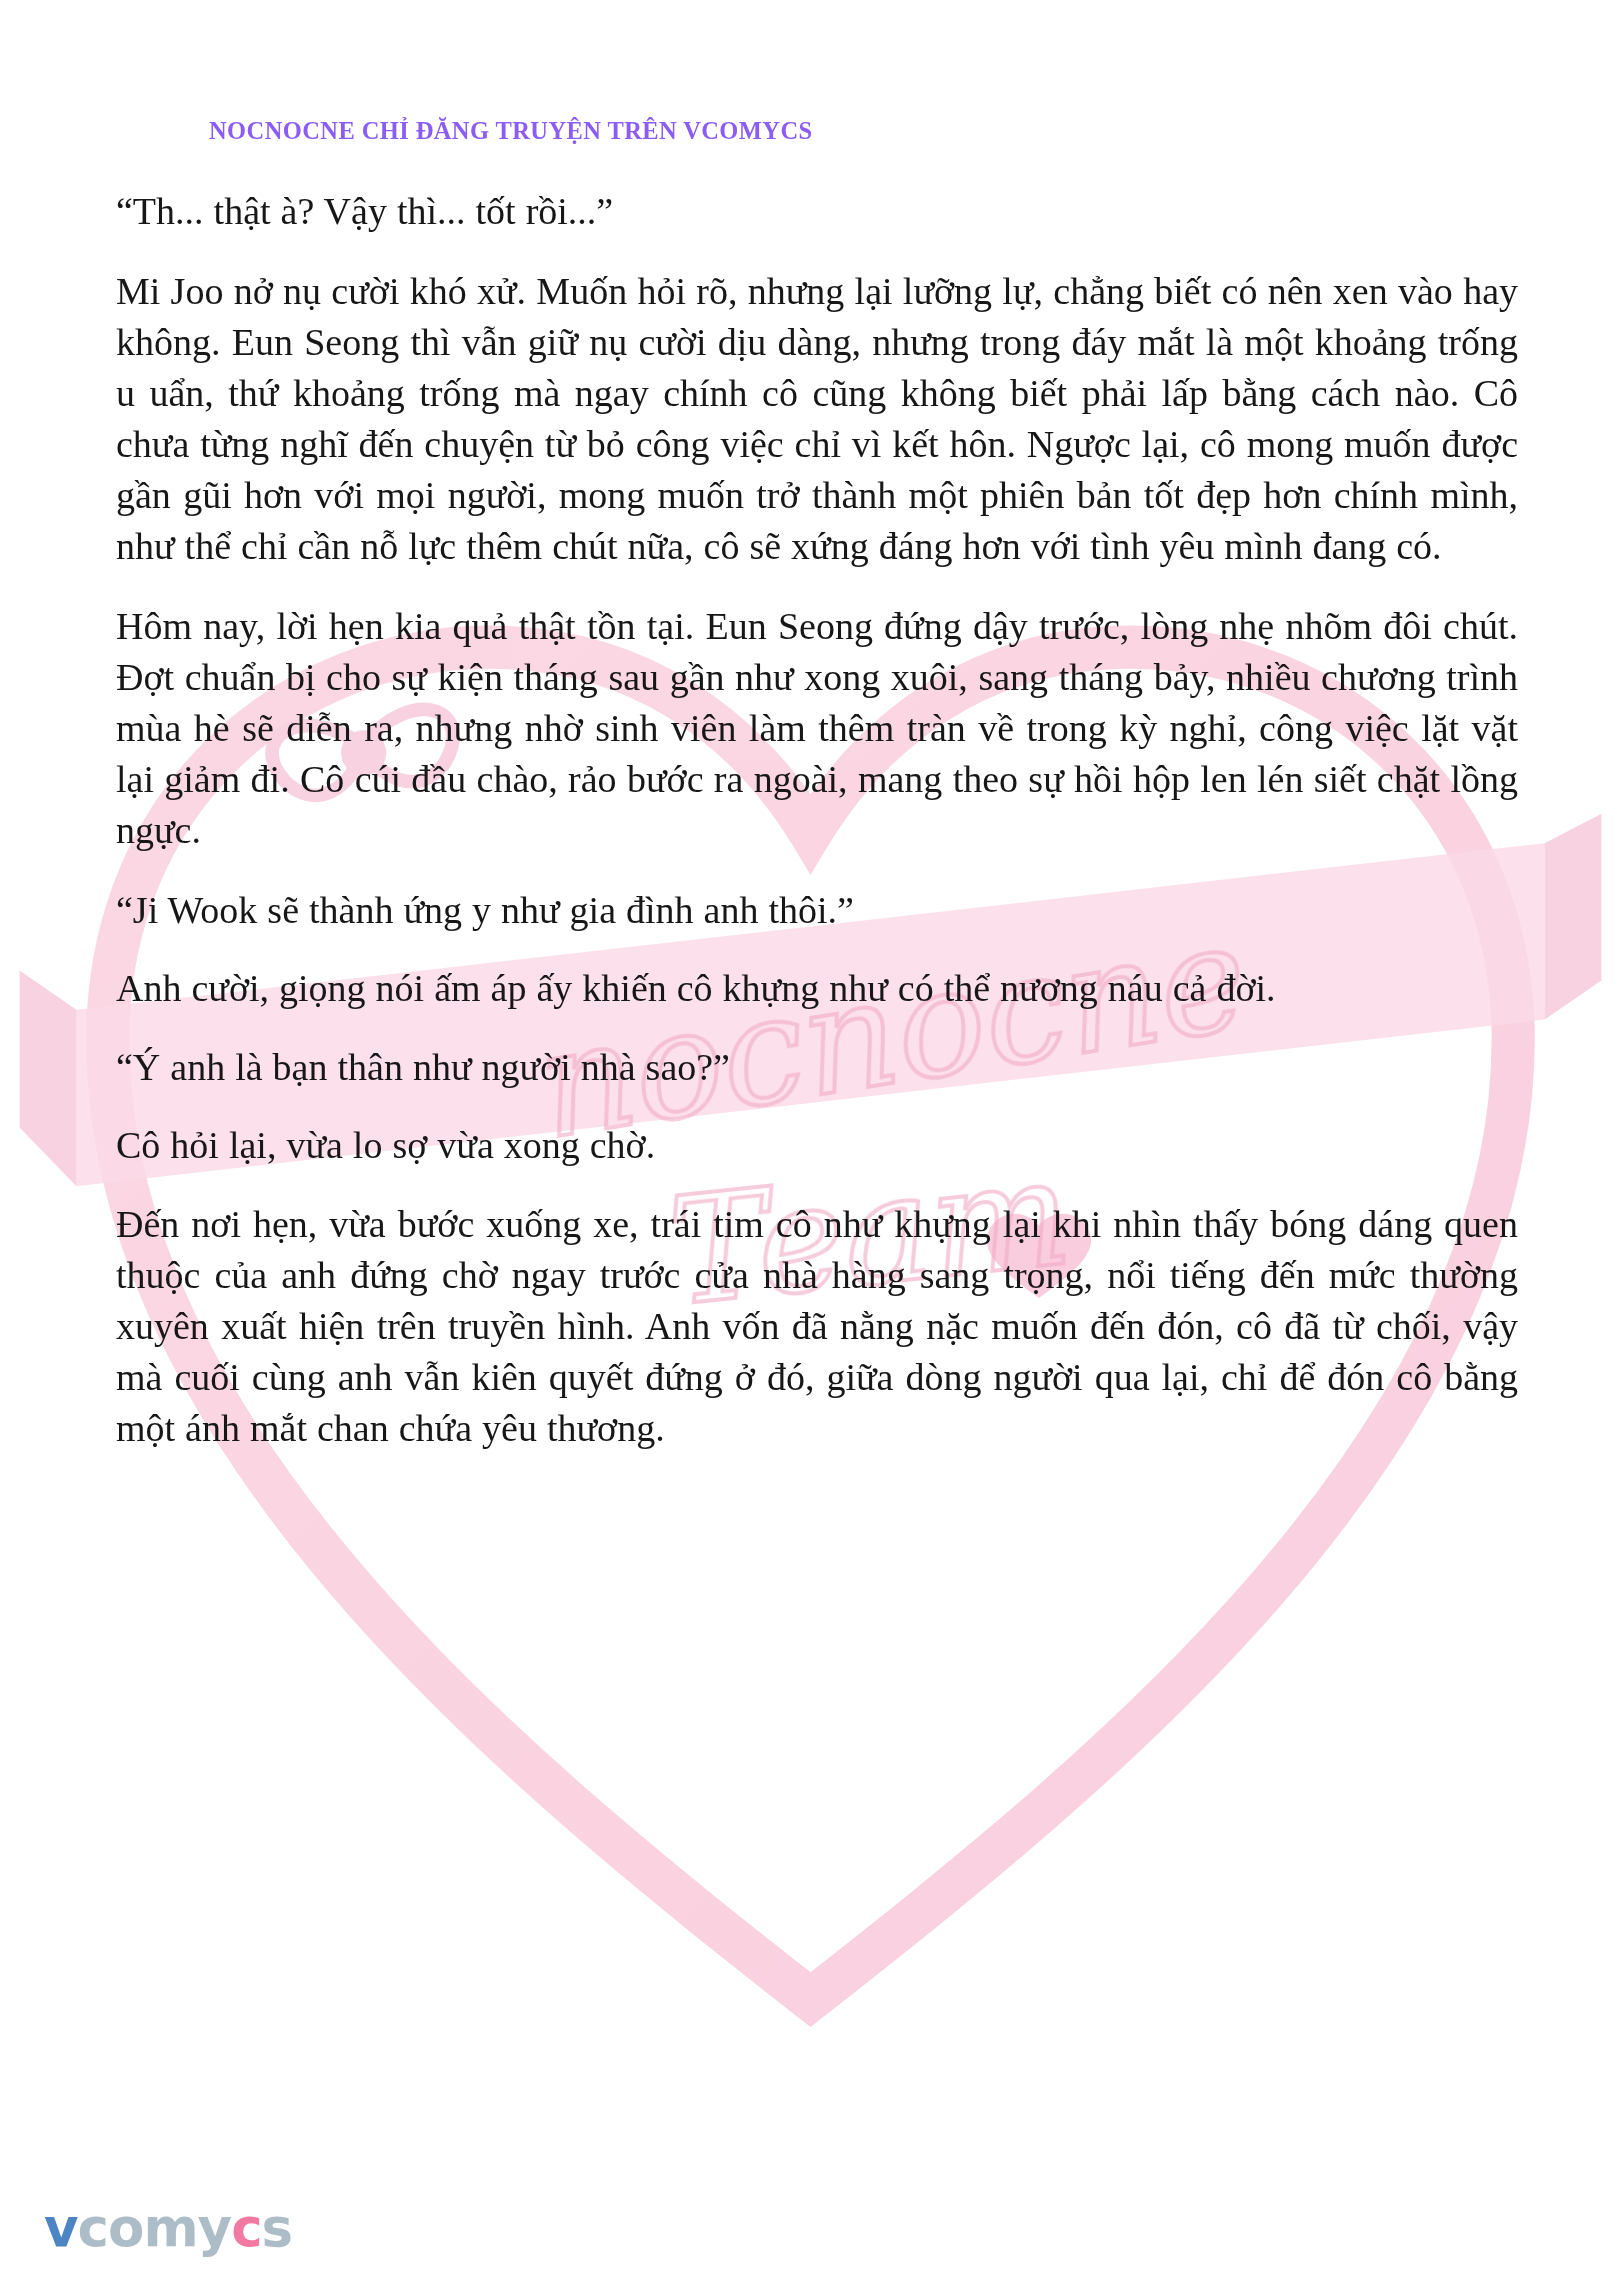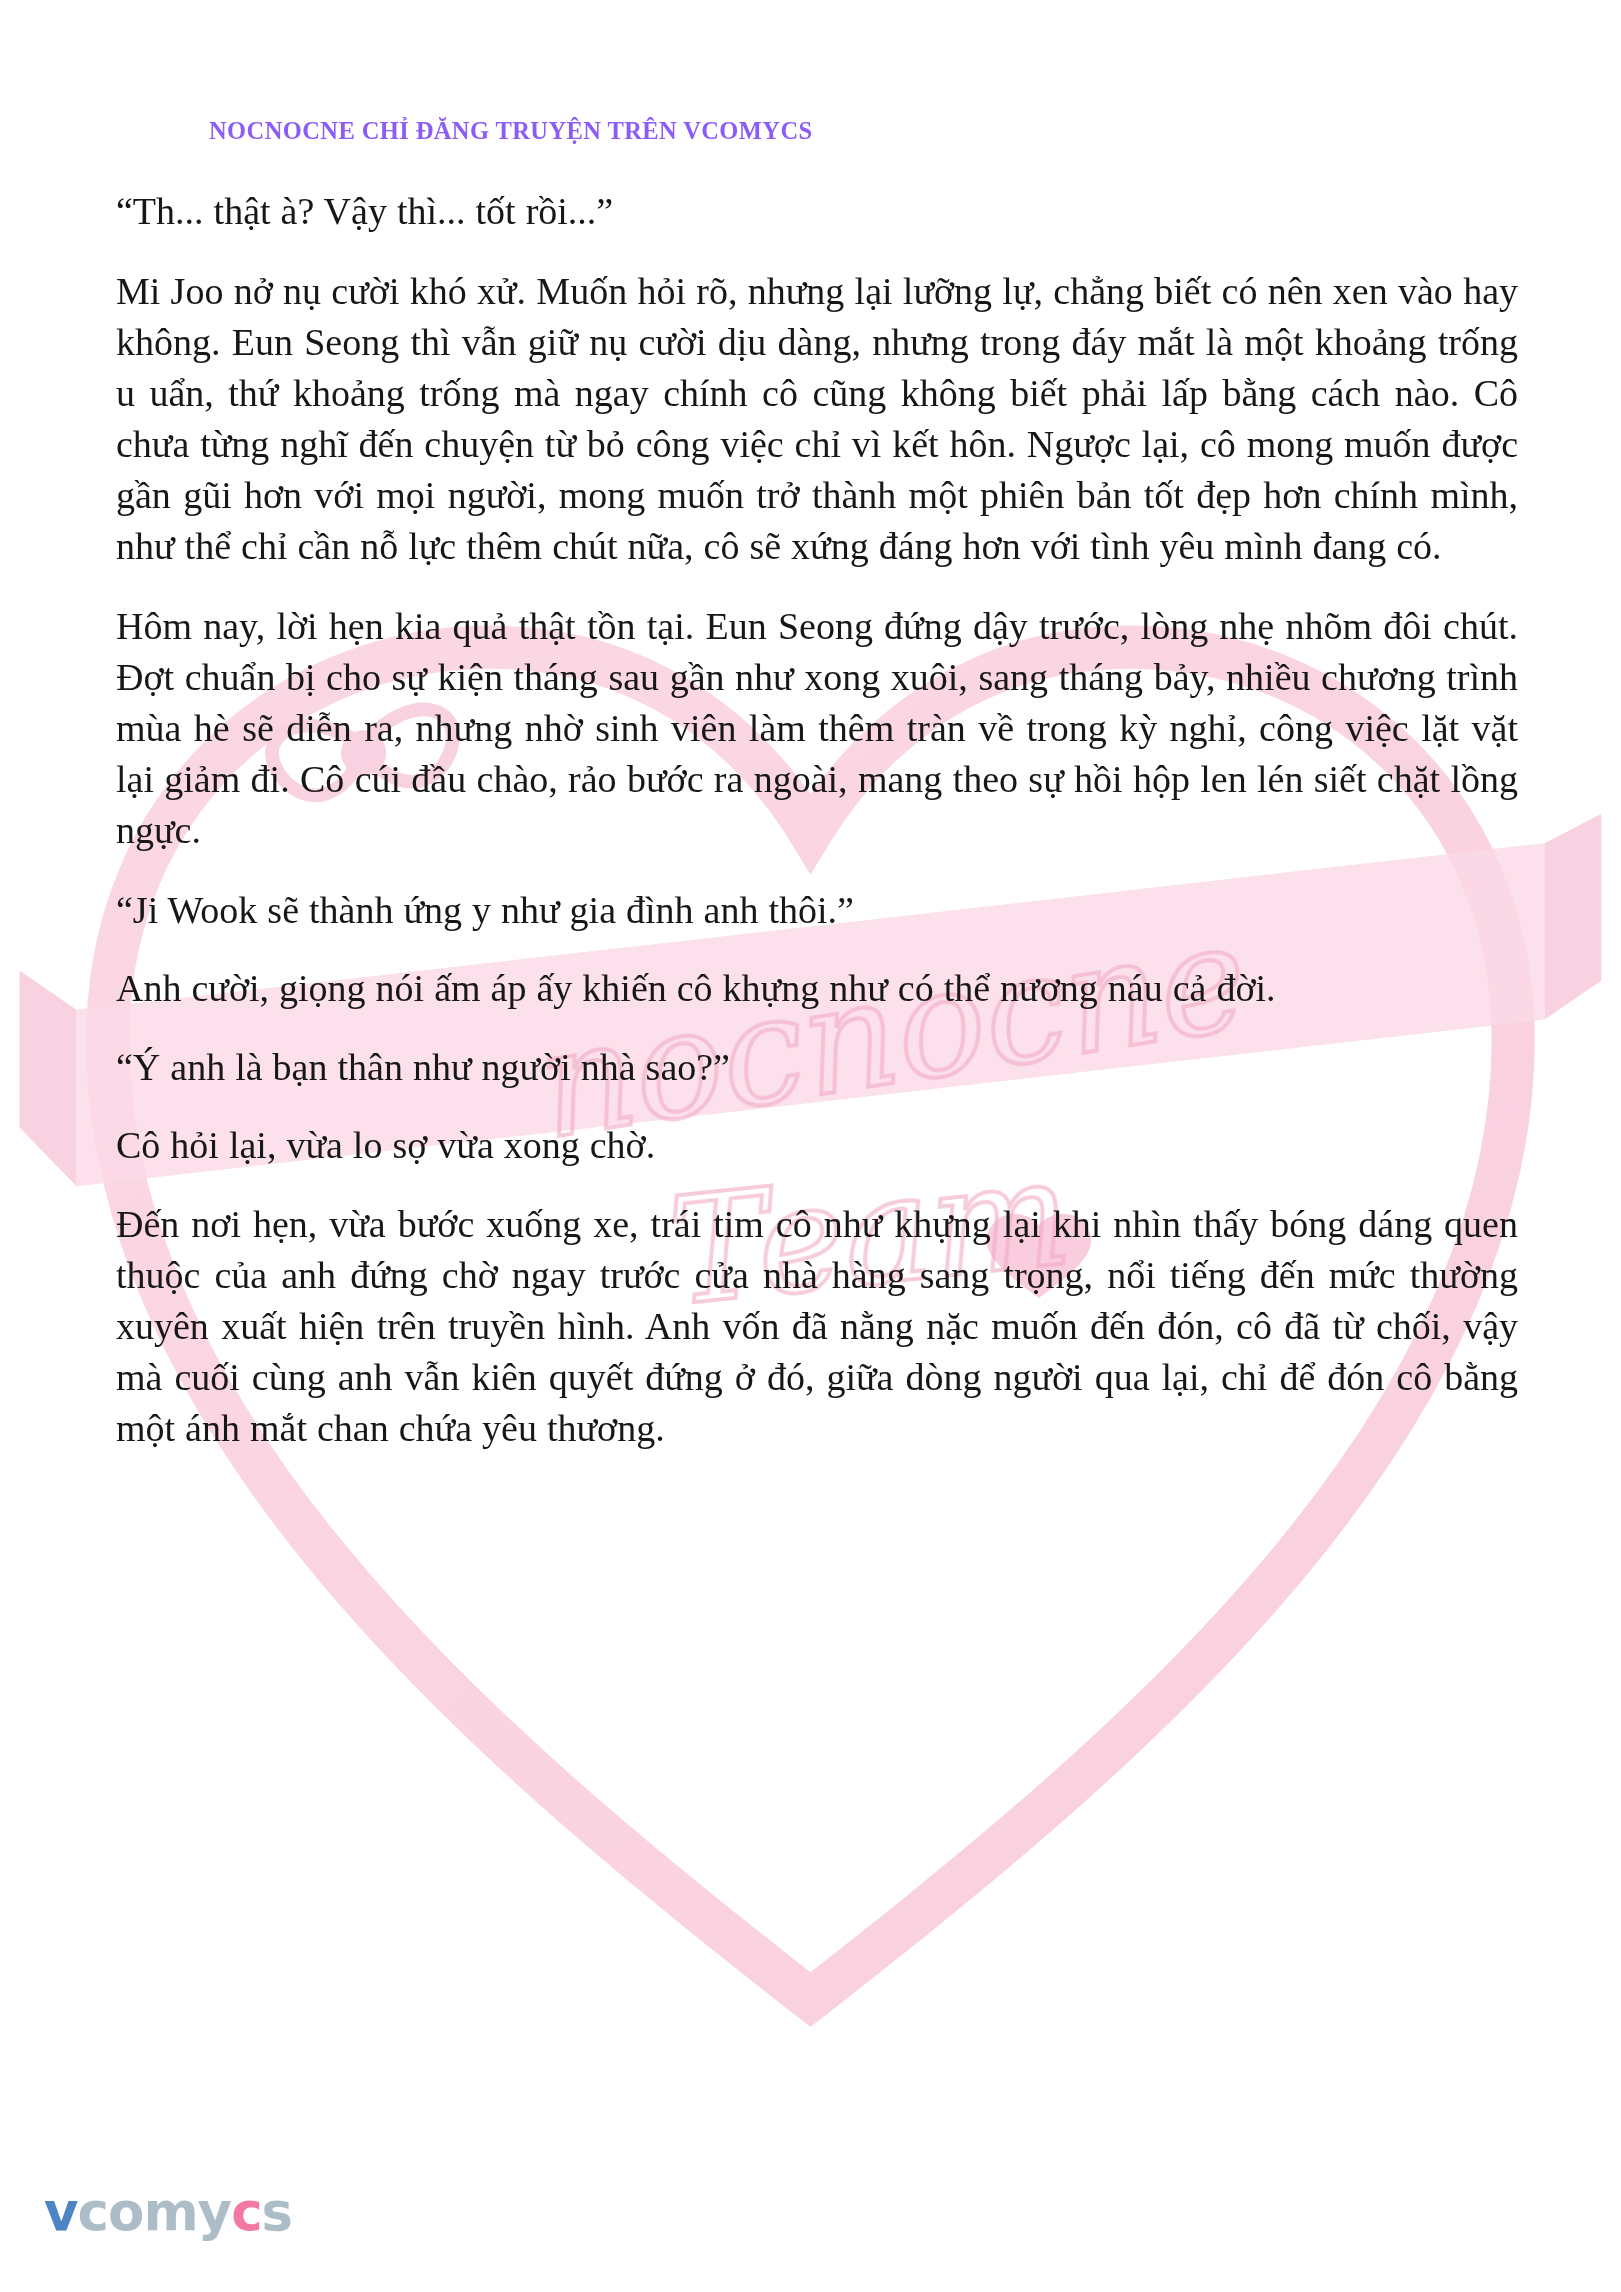--- a/index.html
+++ b/index.html
@@ -70,21 +70,21 @@
     margin-bottom: 0;
   }
 
   
   #footer-logo {
     position: absolute;
     left: 44px;
     bottom: 39px;
     z-index: 3;
     display: flex;
-    align-items: flex-start;
+    align-items: flex-end;
     height: 69px;
   }
   #footer-logo .logo-text {
     font-family: "DejaVu Sans", sans-serif;
     font-weight: bold;
     font-size: 53px;
     letter-spacing: -1px;
     line-height: 1;
     color: #9fb2bf;
     opacity: .85;

